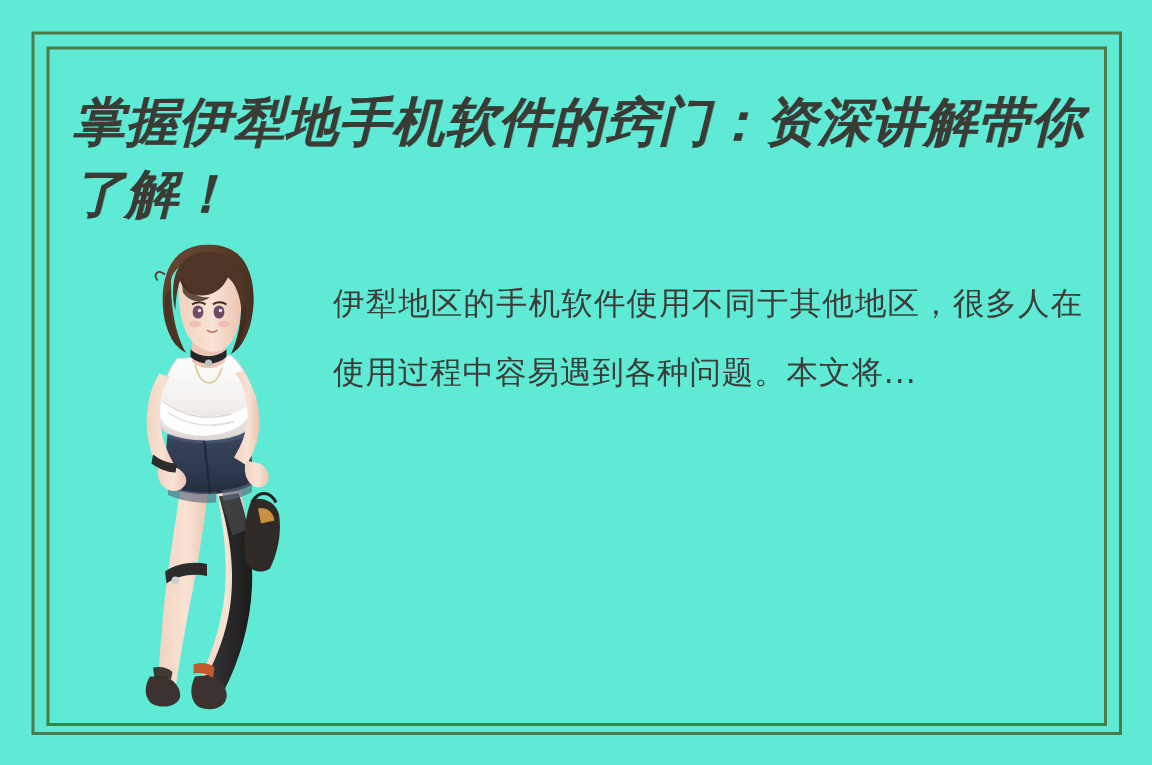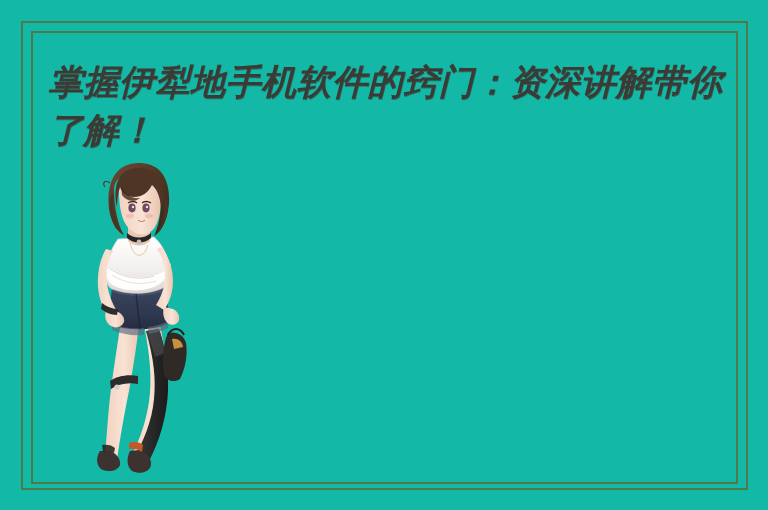--- a/index.html
+++ b/index.html
@@ -10,21 +10,21 @@
     width: 768px;
     height: 510px;
     overflow: hidden;
     font-family: "Liberation Sans", sans-serif;
   }
 
   #card {
     position: relative;
     width: 768px;
     height: 510px;
-    background: #14b8a6;
+    background: #5eead4;
     box-sizing: border-box;
     overflow: hidden;
   }
 
   
   .frame-outer {
     position: absolute;
     left: 21px;
     top: 21px;
     width: 727px;
@@ -189,14 +189,15 @@
       <path d="M100 176 C106 175 110 178 111 184 L102 186 Z" fill="#c8903f"></path>
       <path d="M96 172 C100 164 108 164 112 172" stroke="#241f1c" stroke-width="2" fill="none"></path>
 
       <path d="M28 288 C24 294 24 302 29 306 C36 310 46 308 48 302 C49 296 44 290 38 288 Z" fill="#3c3330"></path>
       <path d="M58 288 C54 296 55 304 60 308 C68 312 78 309 79 302 C80 295 74 289 67 287 Z" fill="#3c3330"></path>
       <path d="M57 280 C62 278 68 279 71 282 L70 289 C66 286 61 285 57 286 Z" fill="#c05a2b"></path>
       <path d="M30 282 C35 281 40 282 43 285 L42 290 C38 288 34 288 31 289 Z" fill="#2e2824" opacity="0.9"></path>
     </svg>
   </div>
 
+  <div class="body-text">伊犁地区的手机软件使用不同于其他地区，很多人在使用过程中容易遇到各种问题。本文将...</div>
 
 </div>
 
 </body></html>

